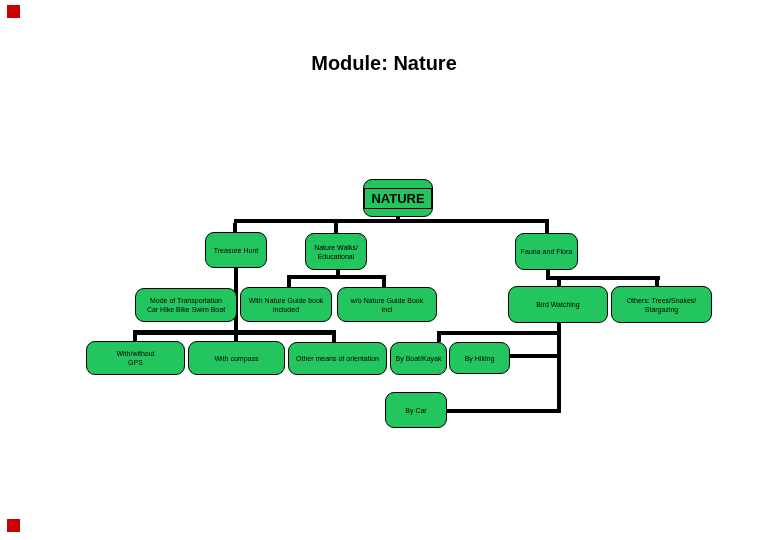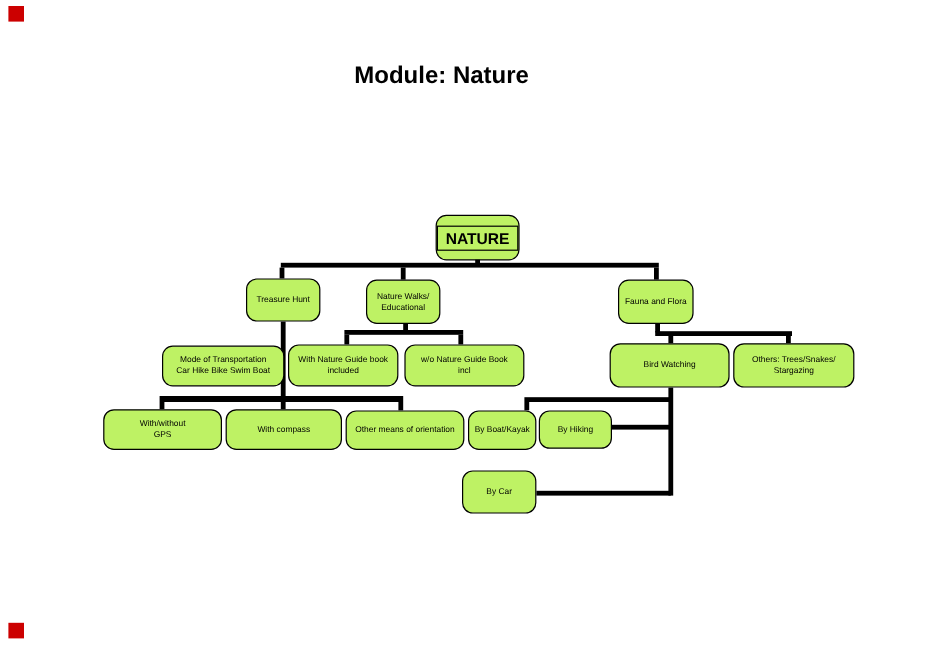--- a/index.html
+++ b/index.html
@@ -1,26 +1,26 @@
 <!DOCTYPE html>
 <html><head>
 <meta charset="utf-8">
 <style>
   html,body { margin:0; padding:0; background:#ffffff; }
   .canvas {
     position:relative; width:780px; height:540px; background:#ffffff;
     font-family:"Liberation Sans", sans-serif; overflow:hidden;
   }
   .slide-title {
-    position:absolute; top:52px; left:0; width:736px; text-align:center;
+    position:absolute; top:52px; left:16px; width:736px; text-align:center;
     font-size:20px; font-weight:bold; color:#000;
   }
   .node {
     position:absolute; box-sizing:border-box;
-    background:#bef264; border:1.5px solid #000; border-radius:9px;
+    background:#22c55e; border:1.5px solid #000; border-radius:9px;
     display:flex; flex-direction:column; align-items:center; justify-content:center;
     text-align:center; font-size:7px; line-height:9px; color:#000; padding:5px;
   }
   .node .l { display:block; white-space:nowrap; }
   .node-root { font-size:13px; font-weight:bold; }
   .node-root .frame { border:1px solid #000; padding:2px 6px; line-height:15px; }
   .conn { position:absolute; background:#000; }
   .marker { position:absolute; width:13px; height:13px; background:#cc0000; }
 
   

